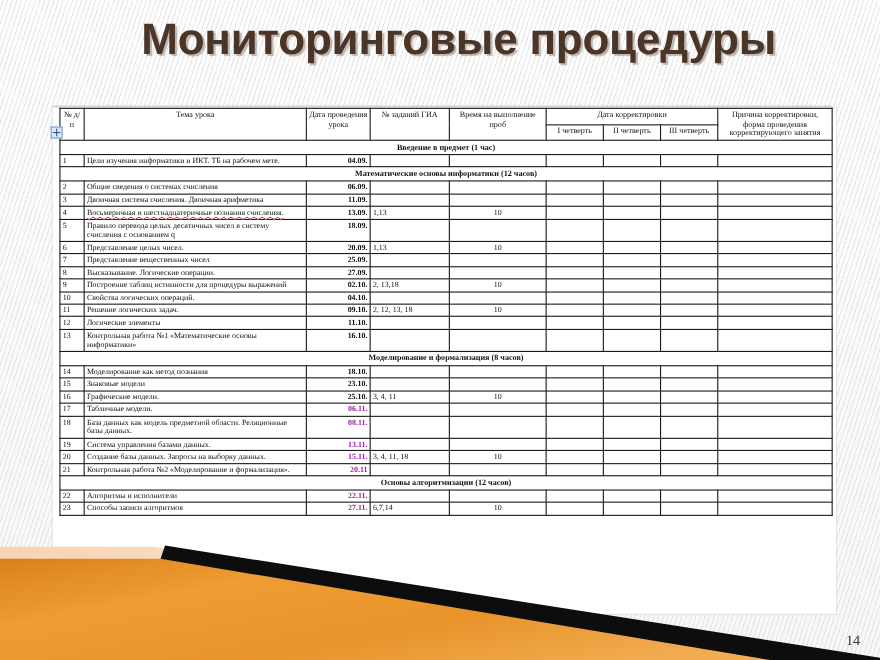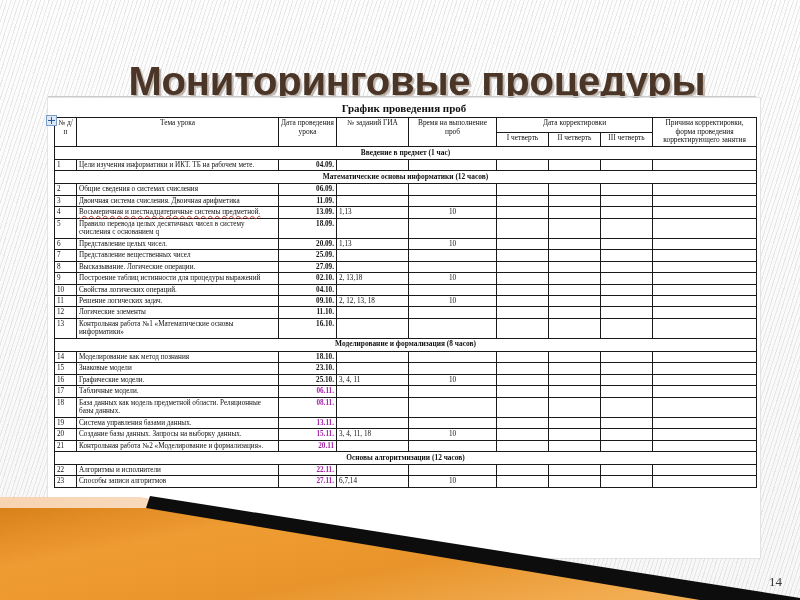--- a/index.html
+++ b/index.html
@@ -22,21 +22,21 @@
         rgba(255,255,255,0) 3px,
         rgba(205,205,205,0.42) 3px,
         rgba(205,205,205,0.42) 4px
       ),
       linear-gradient(180deg, #fdfdfd 0%, #f7f7f7 100%);
   }
   
   .title-area {
     position: absolute;
     left: 0; top: 8px;
-    width: 800px; height: 82px; margin-top: 45px;
+    width: 800px; height: 82px;
   }
   .slide-title {
     position: absolute;
     left: 52px; top: 6px;
     width: 730px;
     font-family: "Liberation Sans", sans-serif;
     font-size: 40px;
     font-weight: bold;
     color: #4a3526;
     letter-spacing: -0.2px;
@@ -144,21 +144,20 @@
 
 <div class="slide-bg"></div>
 
 <div class="title-area">
   <div class="slide-title">Мониторинговые процедуры</div>
 </div>
 <div class="title-rule"></div>
 
 <div class="doc">
   <div class="move-handle"></div>
-  <div class="doc-title">График проведения проб</div>
 
   <table class="grid">
     <colgroup>
       <col style="width:22px">
       <col style="width:202px">
       <col style="width:58px">
       <col style="width:72px">
       <col style="width:88px">
       <col style="width:52px">
       <col style="width:52px">
@@ -216,21 +215,21 @@
           <td class="date"><span class="dark">11.09.</span></td>
           <td class="gia"></td>
           <td class="time"></td>
           <td class="blank">&nbsp;</td>
           <td class="blank">&nbsp;</td>
           <td class="blank">&nbsp;</td>
           <td class="blank">&nbsp;</td>
         </tr>
         <tr>
           <td class="num">4</td>
-          <td class="topic"><span class="spell">Восьмеричная и шестнадцатеричные системы предметной.</span></td>
+          <td class="topic"><span class="spell">Восьмеричная и шестнадцатеричные познания счисления.</span></td>
           <td class="date"><span class="dark">13.09.</span></td>
           <td class="gia">1,13</td>
           <td class="time">10</td>
           <td class="blank">&nbsp;</td>
           <td class="blank">&nbsp;</td>
           <td class="blank">&nbsp;</td>
           <td class="blank">&nbsp;</td>
         </tr>
         <tr>
           <td class="num">5</td>

